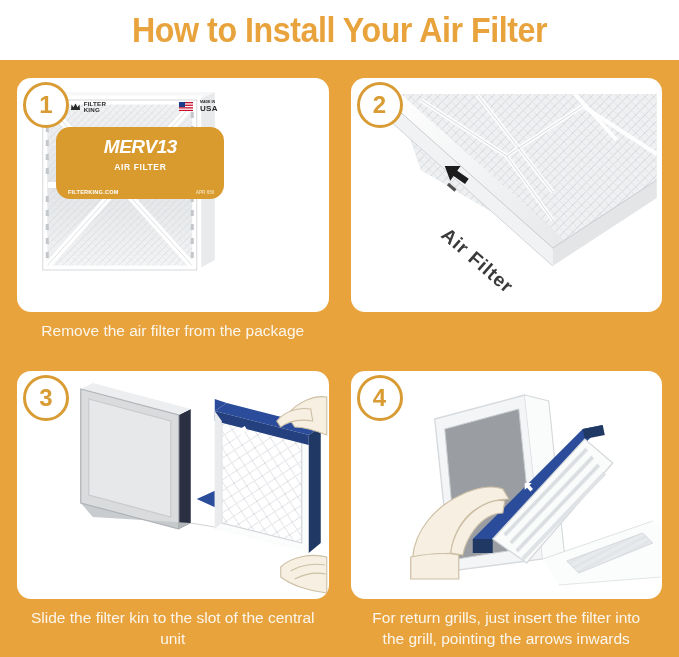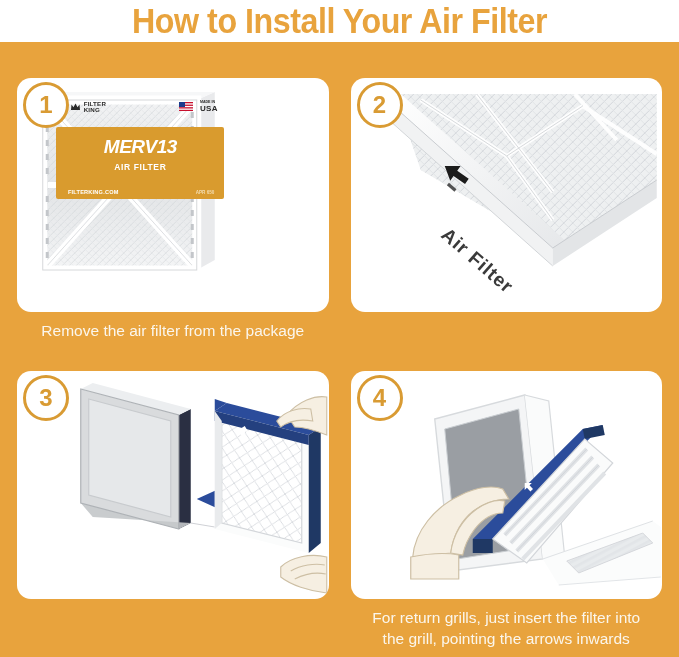--- a/index.html
+++ b/index.html
@@ -4,21 +4,21 @@
 <style>
   html,body{margin:0;padding:0;}
   body{
     width:679px;height:657px;
     background:#E8A33D;
     font-family:"Liberation Sans",sans-serif;
     overflow:hidden;
     position:relative;
   }
   .title-bar{
-    height:42px;
+    height:60px;
     background:#ffffff;
     display:flex;align-items:center;justify-content:center;
   }
   .title{
     color:#E8A33D;
     font-size:35px;
     font-weight:bold;
     letter-spacing:-0.5px;
     transform:scaleX(0.92);
     white-space:nowrap;
@@ -167,21 +167,21 @@
                   <rect y="7.8" width="14" height="1.2"></rect>
               </g>
               <rect width="6" height="5" fill="#1b3a8c"></rect>
             </svg>
             <div style="line-height:0.92;text-align:left;">
               <div style="font-size:3.6px;font-weight:bold;color:#2b2b2b;">MADE IN</div>
               <div style="font-size:8px;font-weight:bold;color:#2b2b2b;letter-spacing:0.3px;">USA</div>
             </div>
           </div>
 
-          <div style="position:absolute;left:0;top:26%;width:100%;height:70%;background:#D99B2E;border-radius:2px;">
+          <div style="position:absolute;left:0;top:26%;width:100%;height:70%;background:#D99B2E;border-radius:14px;">
             <div style="position:absolute;left:0;right:0;top:12%;text-align:center;color:#ffffff;font-size:19px;font-weight:bold;font-style:italic;letter-spacing:-0.5px;">MERV13</div>
             <div style="position:absolute;left:0;right:0;top:48%;text-align:center;color:#ffffff;font-size:8.5px;font-weight:bold;letter-spacing:0.6px;">AIR FILTER</div>
             <div style="position:absolute;left:7%;bottom:6%;color:#ffffff;font-size:5.6px;font-weight:bold;letter-spacing:0.2px;">FILTERKING.COM</div>
             <div style="position:absolute;right:6%;bottom:6%;color:#f3dcae;font-size:4.6px;font-weight:bold;">APR 650</div>
           </div>
         </div>
 
         <div class="badge">1</div>
       </div>
       <div class="cap-wrap cap1">
@@ -303,20 +303,23 @@
             </g>
             <g fill="#f6efe2" stroke="#cdbfa4" stroke-width="1.1">
               <path d="M262,196 C272,186 292,182 308,186 L308,222 C290,220 272,214 262,206 Z"></path>
               <path d="M272,200 C282,194 296,192 306,194" fill="none"></path>
               <path d="M276,208 C286,203 298,201 307,203" fill="none"></path>
             </g>
           </svg>
         </div>
         <div class="badge">3</div>
       </div>
+      <div class="cap-wrap cap2">
+        <div class="caption">Slide the filter kin to the slot of the central unit</div>
+      </div>
     </div>
 
     <div class="cell">
       <div class="card">
         <div class="stage">
           <svg viewBox="0 0 308 228" preserveAspectRatio="xMidYMid meet">
             <defs>
               <pattern id="grilleP" width="6" height="6" patternUnits="userSpaceOnUse" patternTransform="rotate(-28)">
                 <rect width="6" height="2.6" fill="#e2e5e8"></rect>
               </pattern>

